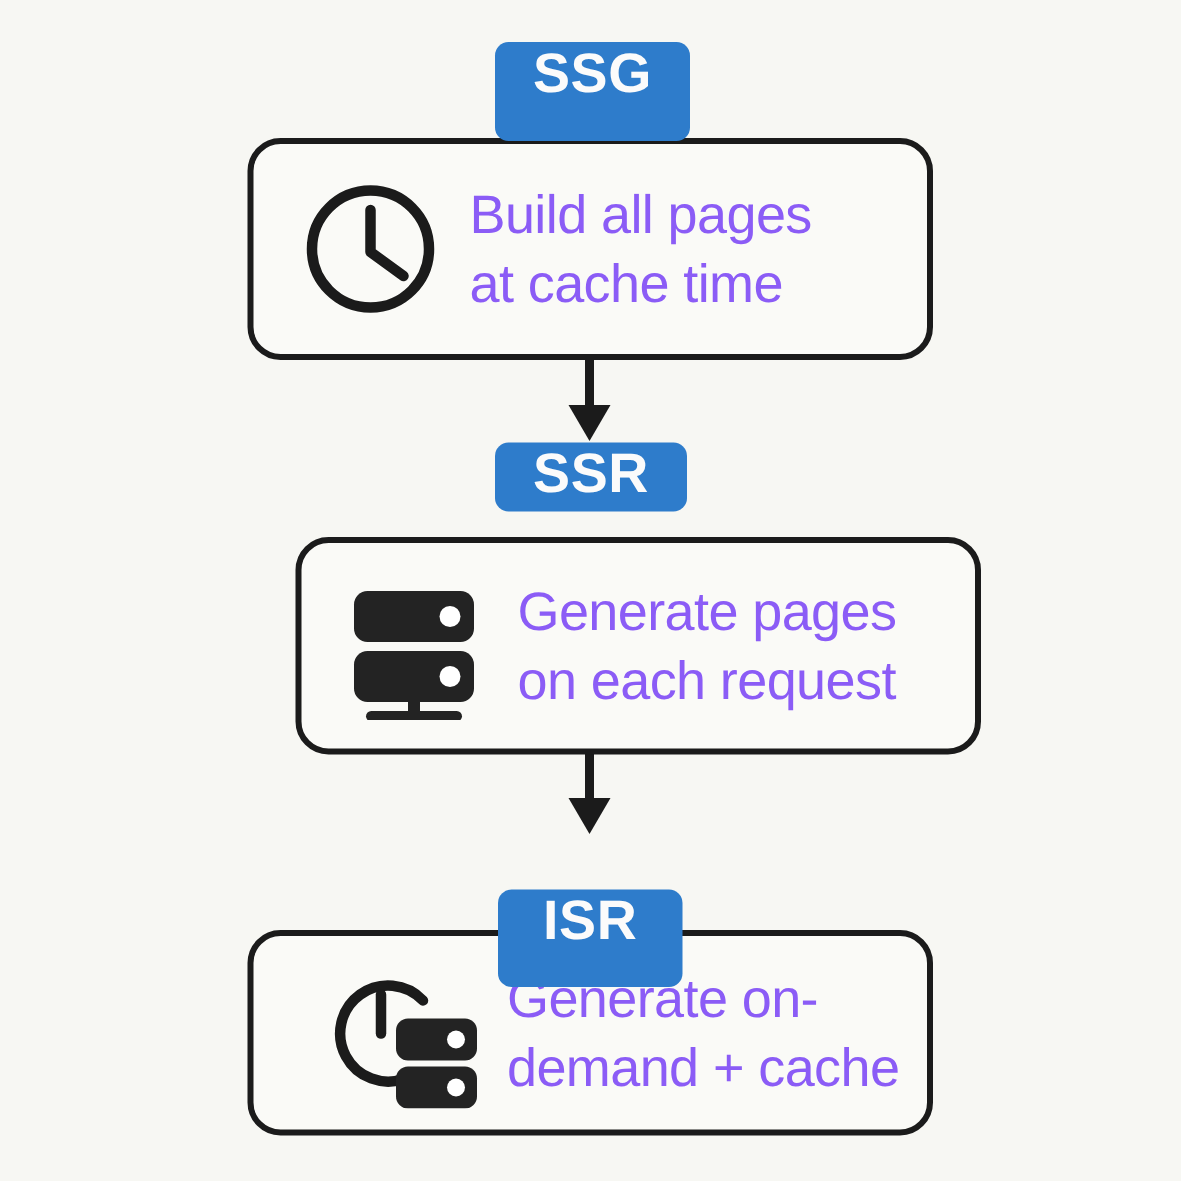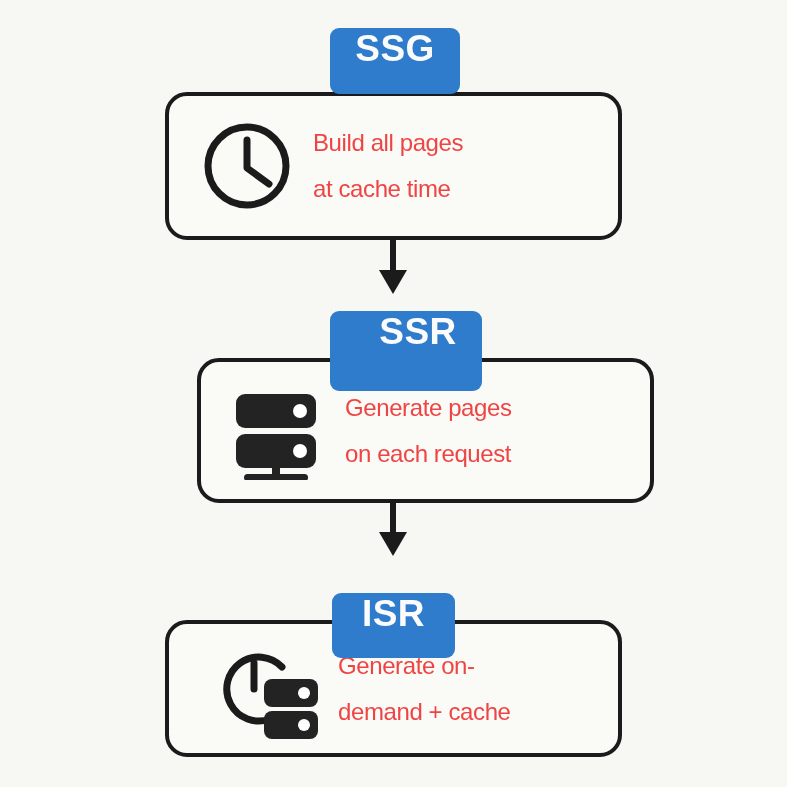--- a/index.html
+++ b/index.html
@@ -45,22 +45,22 @@
     flex: 0 0 auto;
     width: 104px;
     height: 104px;
     display: flex;
     align-items: center;
     justify-content: center;
   }
   .card-text {
     flex: 1 1 auto;
     margin-left: 14px;
-    color: #ef4444;
-    font-size: 24px;
+    color: #8b5cf6;
+    font-size: 36px;
     line-height: 46px;
     font-weight: 400;
     letter-spacing: -0.4px;
     white-space: nowrap;
   }
   .tab {
     position: absolute;
     z-index: 3;
     background: #2e7ccb;
     border-radius: 9px;
@@ -77,21 +77,21 @@
     z-index: 0;
     left: 50%;
     transform: translateX(-50%);
   }
   
   #stage-ssg { top: 28px; height: 212px; }
   #stage-ssg .tab  { left: 165px; top: 0px;  width: 130px; height: 66px; }
   #stage-ssg .card { top: 64px; height: 148px; }
 
   #stage-ssr { top: 295px; height: 208px; }
-  #stage-ssr .tab  { left: 165px; top: 16px;  width: 128px; height: 80px; padding-left: 24px; }
+  #stage-ssr .tab  { left: 165px; top: 0px;  width: 128px; height: 46px; }
   #stage-ssr .card { top: 63px; height: 145px; margin-left: 32px; }
 
   #stage-isr { top: 557px; height: 200px; }
   #stage-isr .tab  { left: 167px; top: 0px;  width: 123px; height: 65px; margin-top: 36px; }
   #stage-isr .card { top: 63px; height: 137px; padding-left: 25px; }
 
   #arrow-1 { top: 236px; left: 393px; }
   #arrow-2 { top: 498px; left: 393px; }
 </style>
 </head>

